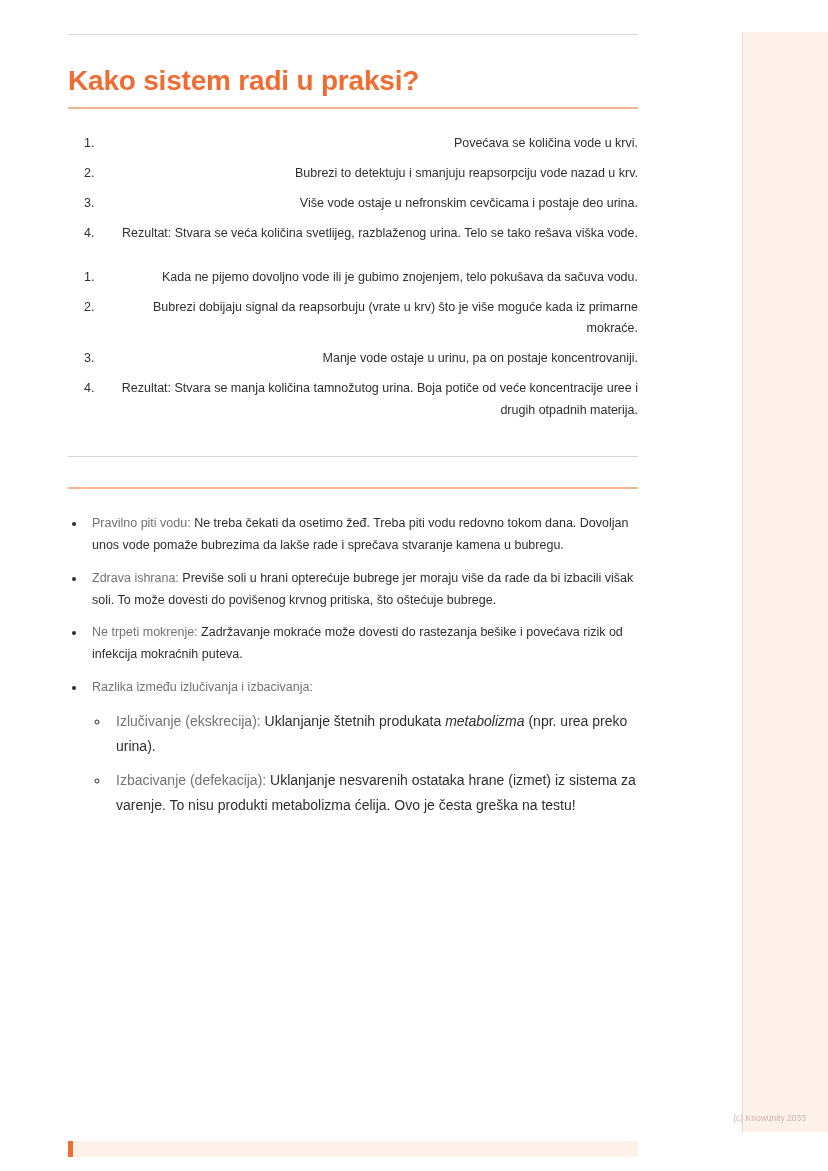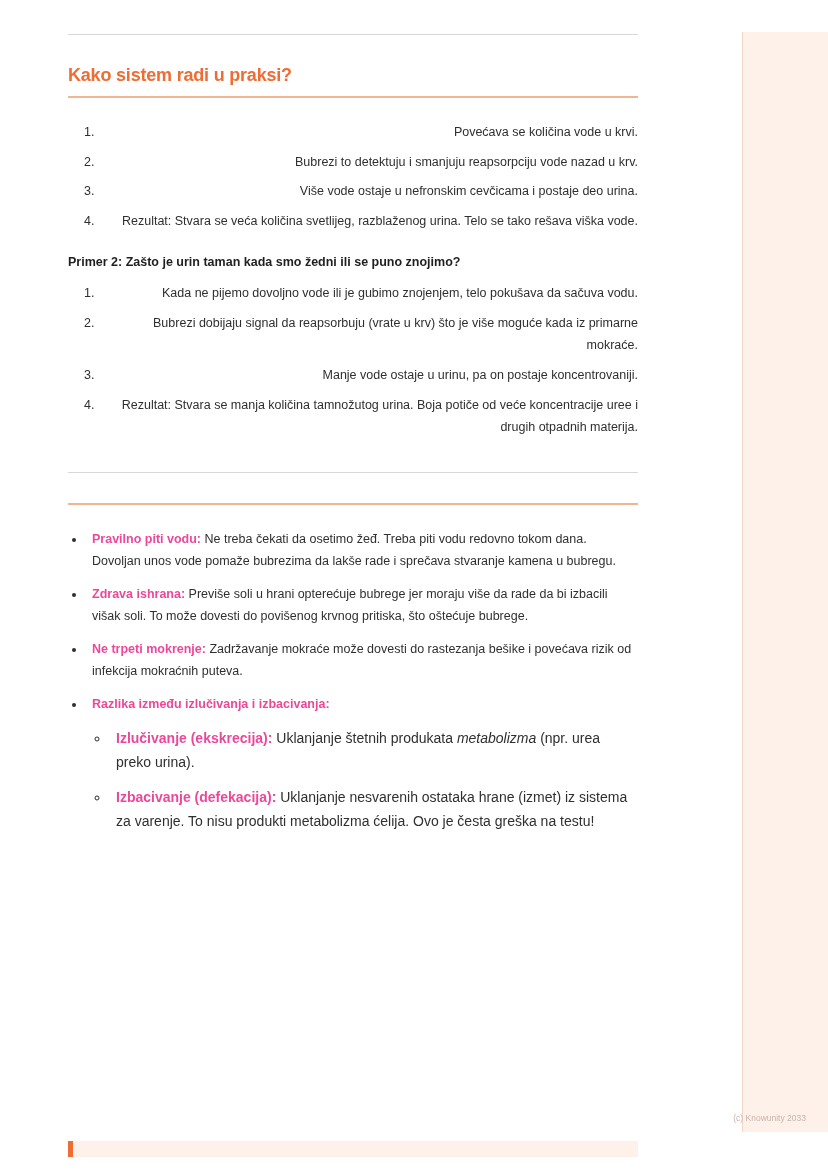--- a/index.html
+++ b/index.html
@@ -36,21 +36,21 @@
     left: 68px;
     top: 34px;
     width: 570px;
   }
   .top-rule {
     border-top: 1px solid #d8d8d8;
     width: 570px;
     margin: 0 0 30px 0;
   }
   h1.section-title {
-    font-size: 18px;
+    font-size: 28px;
     line-height: 1.15;
     color: #ef6c32;
     margin: 12px 0 10px 0;
     font-weight: bold;
     letter-spacing: -0.2px;
   }
   .title-rule {
     border-top: 2px solid #f2b591;
     width: 570px;
     margin: 0 0 24px 0;
@@ -100,22 +100,22 @@
     list-style-type: circle;
   }
   ul.sub-bullets > li {
     font-size: 14px;
     line-height: 1.75;
     color: #2f2f2f;
     margin-bottom: 10px;
     padding-left: 6px;
   }
   b, .b {
-    font-weight: bold;
-    color: #ec4899;
+    font-weight: normal;
+    color: #737373;
   }
   i, .i {
     font-style: italic;
   }
   .footer-note {
     position: absolute;
     right: 22px;
     bottom: 48px;
     font-size: 8.5px;
     color: #c9b4a8;
@@ -153,21 +153,20 @@
     <h1 class="section-title">Kako sistem radi u praksi?</h1>
     <div class="title-rule"></div>
 
     <ol class="num-list">
       <li>Povećava se količina vode u krvi.</li>
       <li>Bubrezi to detektuju i smanjuju reapsorpciju vode nazad u krv.</li>
       <li>Više vode ostaje u nefronskim cevčicama i postaje deo urina.</li>
       <li>Rezultat: Stvara se veća količina svetlijeg, razblaženog urina. Telo se tako rešava viška vode.</li>
     </ol>
 
-    <h3 class="example-title">Primer 2: Zašto je urin taman kada smo žedni ili se puno znojimo?</h3>
     <ol class="num-list">
       <li>Kada ne pijemo dovoljno vode ili je gubimo znojenjem, telo pokušava da sačuva vodu.</li>
       <li>Bubrezi dobijaju signal da reapsorbuju (vrate u krv) što je više moguće kada iz primarne mokraće.</li>
       <li>Manje vode ostaje u urinu, pa on postaje koncentrovaniji.</li>
       <li>Rezultat: Stvara se manja količina tamnožutog urina. Boja potiče od veće koncentracije uree i drugih otpadnih materija.</li>
     </ol>
 
     <div class="mid-rule"></div>
 
     <div class="title-rule"></div>

